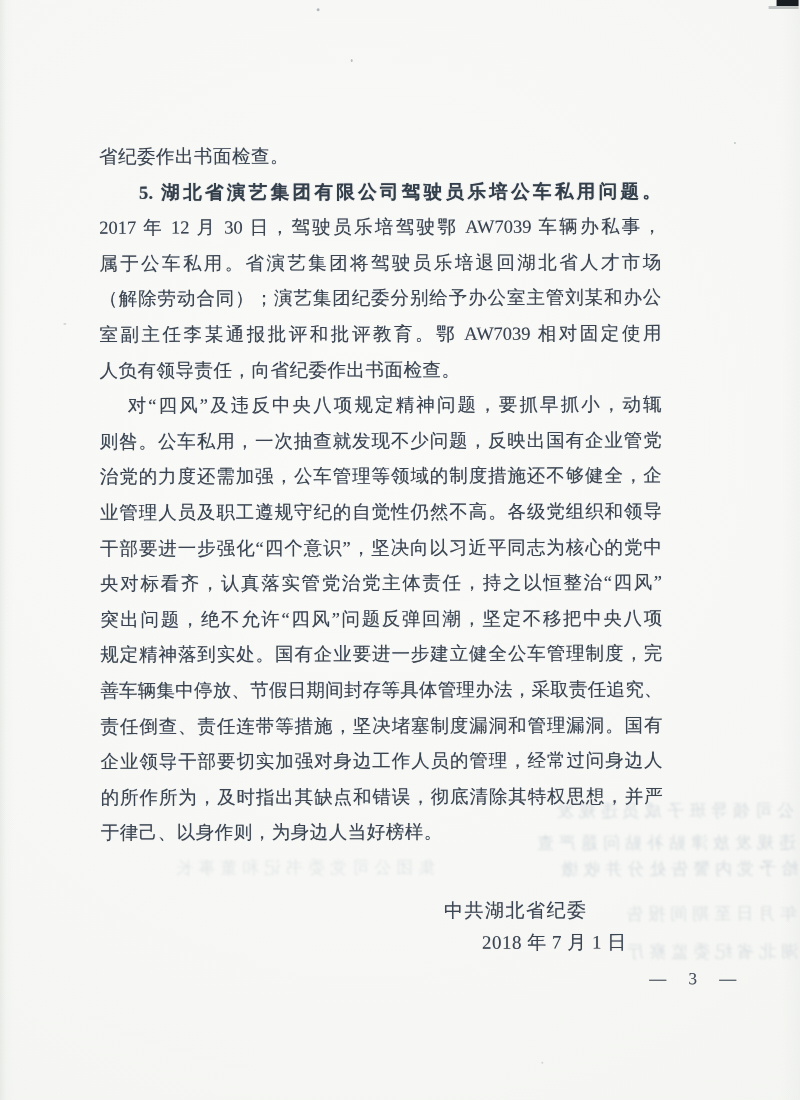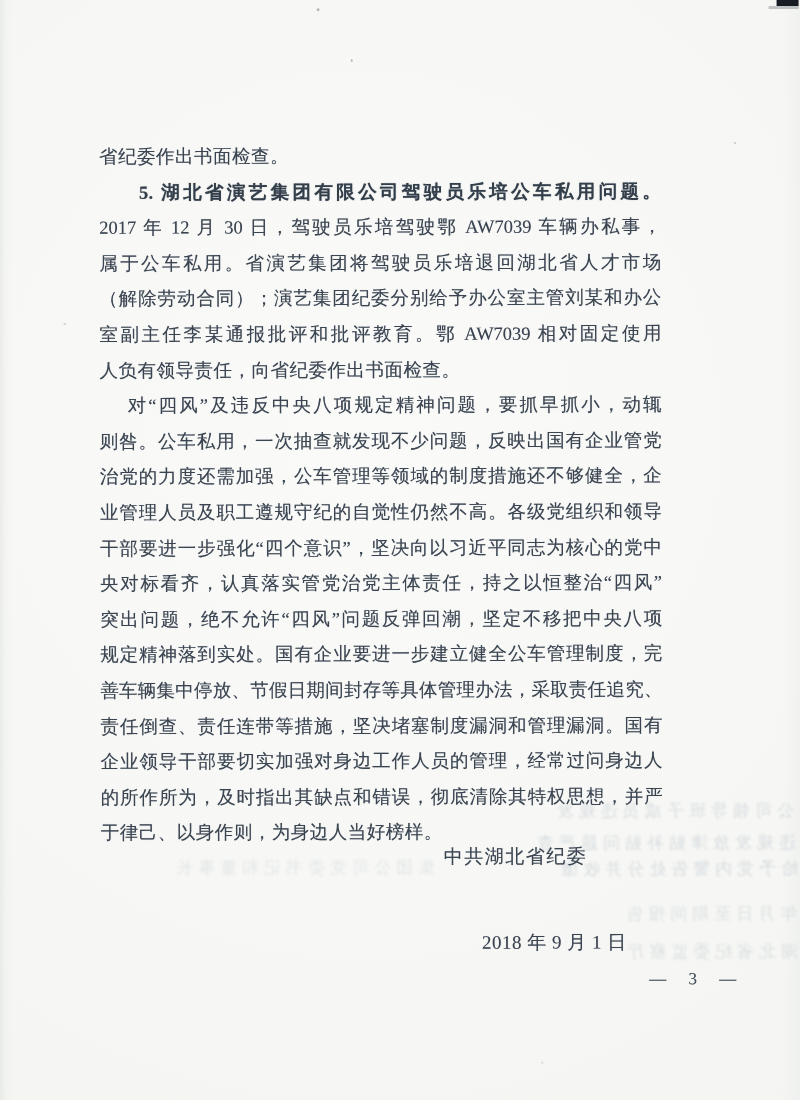--- a/index.html
+++ b/index.html
@@ -21,21 +21,21 @@
   }
   .ln{
     height:35.6px;line-height:35.6px;white-space:nowrap;
     text-align:justify;text-align-last:justify;text-justify:inter-character;
   }
   .ln.end{text-align-last:left;white-space:normal;letter-spacing:.5px;}
   .ln.head{font-weight:bold;color:#333e4b;text-indent:40px;letter-spacing:.2px;text-shadow:0 0 1px rgba(51,62,75,.5);}
   .ln.ind{text-indent:28px;}
   
   .sig{position:absolute;color:#3b4552;font-size:19px;text-shadow:0 0 0.7px rgba(59,69,82,.45);}
-  #sig-org{left:443px;top:844px;letter-spacing:1.5px;}
+  #sig-org{left:443px;top:898px;letter-spacing:1.5px;}
   #sig-date{left:481px;top:930px;letter-spacing:.5px;}
   #page-num{position:absolute;left:648px;top:970px;font-size:17px;letter-spacing:9px;color:#46505c;text-shadow:0 0 0.6px rgba(70,80,92,.4);}
   
   .ghost{
     position:absolute;transform:scaleX(-1);
     color:#9aa5b5;opacity:.34;filter:blur(1.2px);
     font-size:17px;letter-spacing:5px;white-space:nowrap;overflow:hidden;
   }
   #g1{left:497px;top:800px;width:296px;}
   #g2{left:487px;top:832px;width:308px;}
@@ -82,21 +82,21 @@
     <div class="ln">突出问题，绝不允许“四风”问题反弹回潮，坚定不移把中央八项</div>
     <div class="ln">规定精神落到实处。国有企业要进一步建立健全公车管理制度，完</div>
     <div class="ln">善车辆集中停放、节假日期间封存等具体管理办法，采取责任追究、</div>
     <div class="ln">责任倒查、责任连带等措施，坚决堵塞制度漏洞和管理漏洞。国有</div>
     <div class="ln">企业领导干部要切实加强对身边工作人员的管理，经常过问身边人</div>
     <div class="ln">的所作所为，及时指出其缺点和错误，彻底清除其特权思想，并严</div>
     <div class="ln end">于律己、以身作则，为身边人当好榜样。</div>
   </div>
 
   <div class="sig" id="sig-org">中共湖北省纪委</div>
-  <div class="sig" id="sig-date">2018 年 9 月 1 日</div>
+  <div class="sig" id="sig-date">2018 年 7 月 1 日</div>
 
   <div id="page-num">— 3 —</div>
 
   <div id="corner-bar"></div>
   <div id="corner-bar-fringe"></div>
   <div class="speck" id="sp1"></div>
   <div class="speck" id="sp2"></div>
   <div class="speck" id="sp3"></div>
   <div class="speck" id="sp4"></div>
   <div class="speck" id="sp5"></div>

